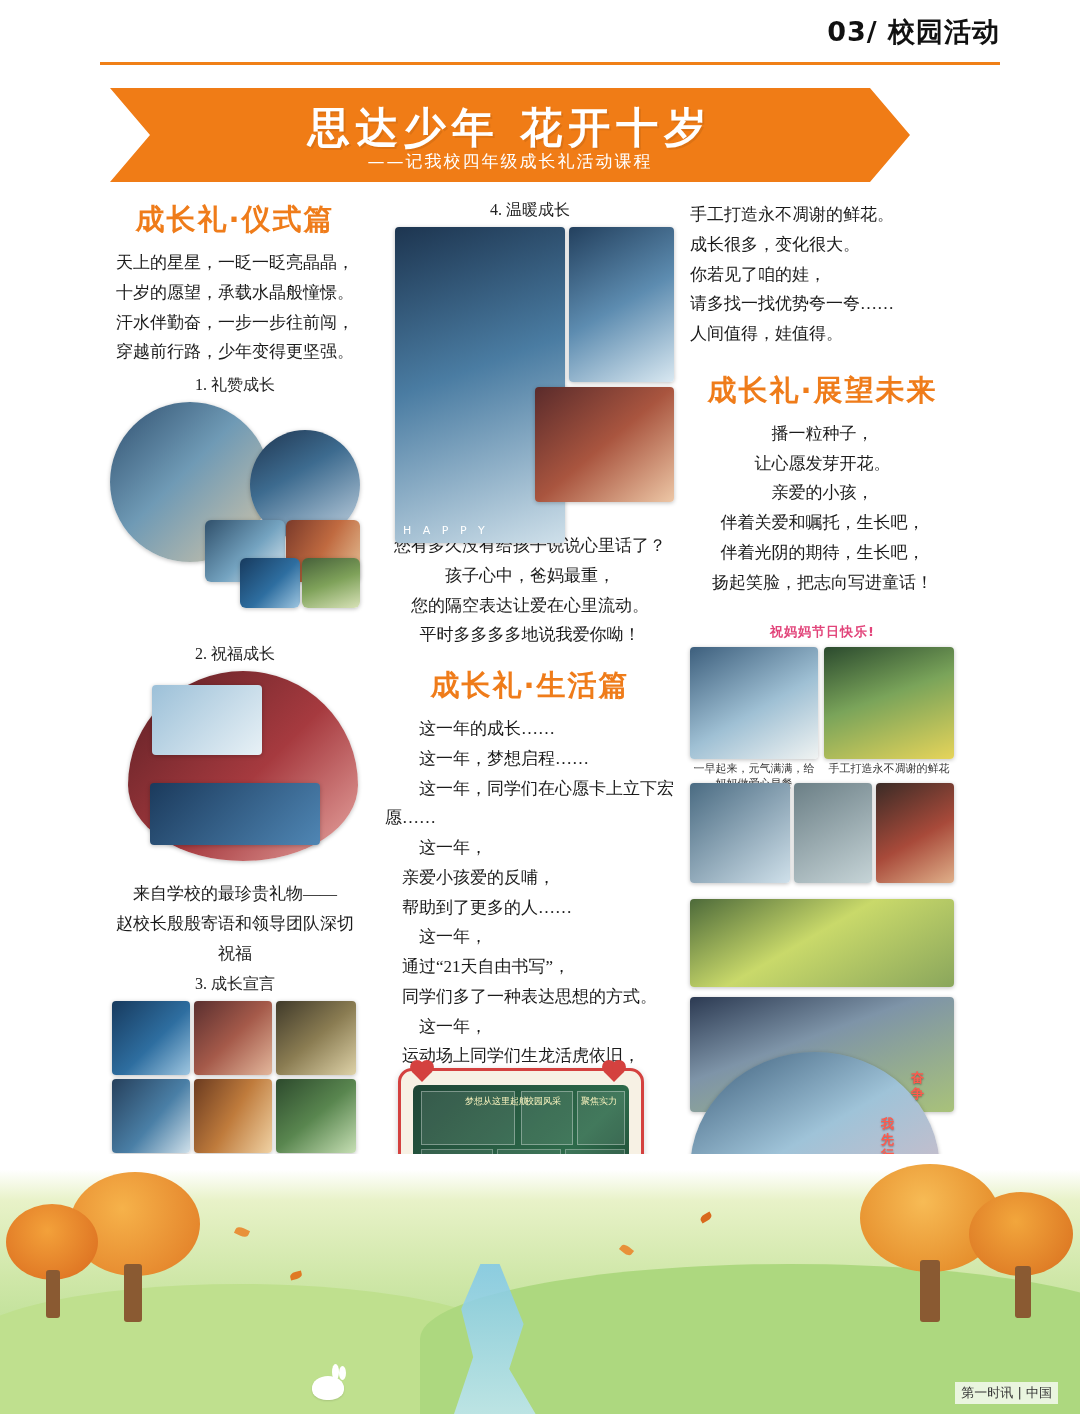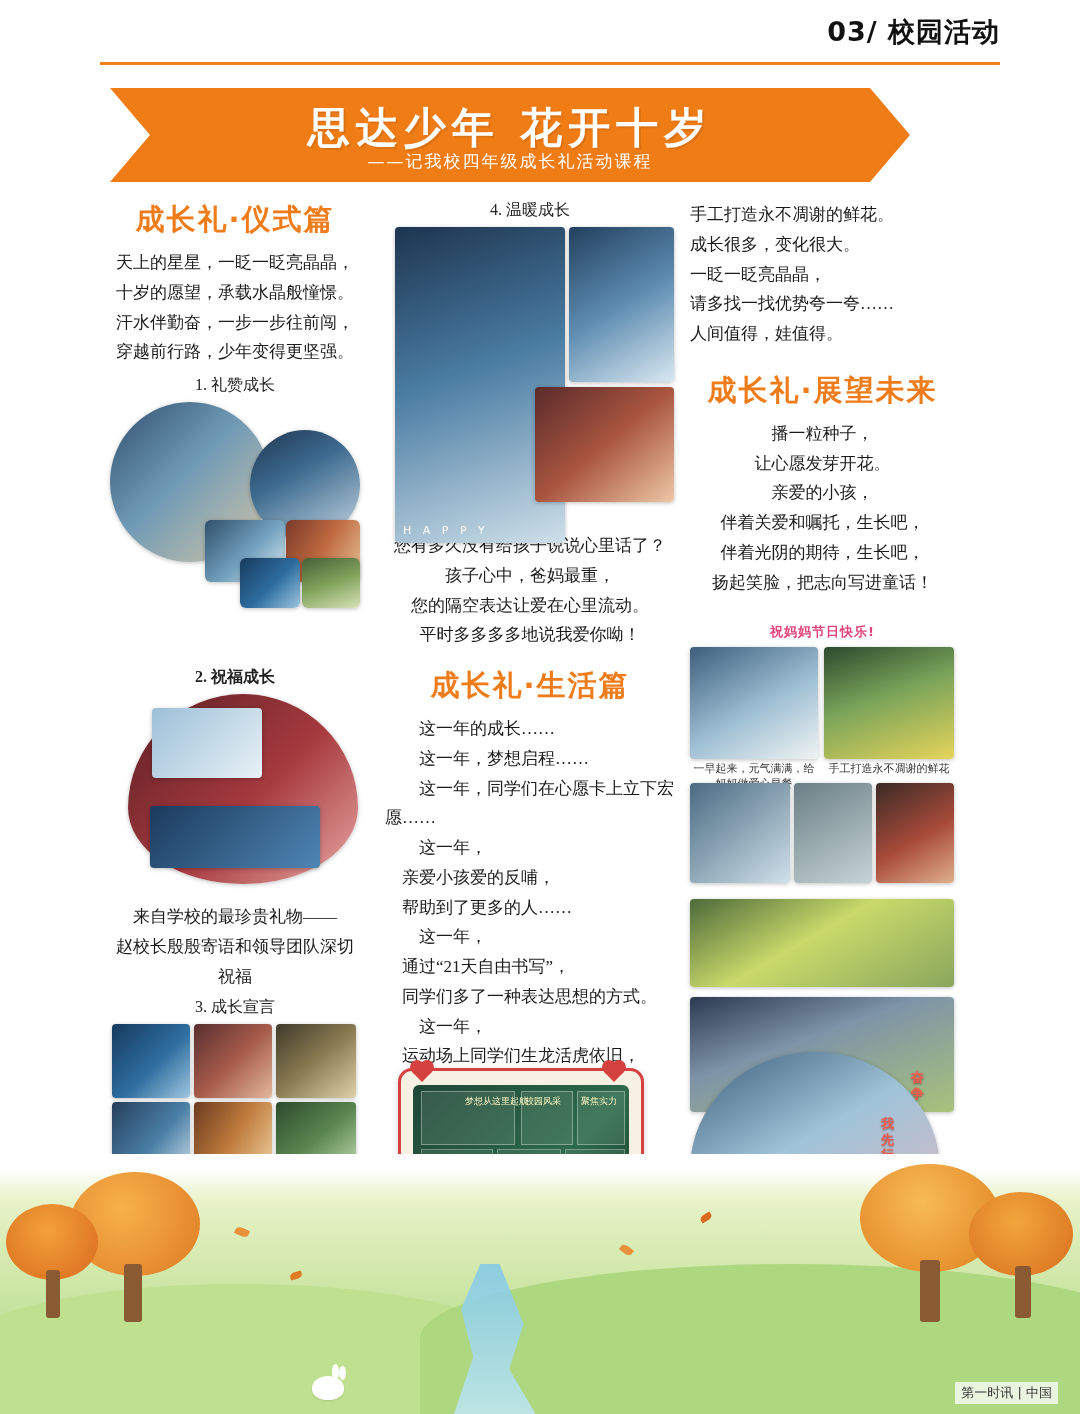--- a/index.html
+++ b/index.html
@@ -162,21 +162,21 @@
 
   <div class="collage" style="height:230px;margin-top:6px;">
     <div class="ph round p1 shadow" style="left:0;top:0;width:160px;height:160px;"></div>
     <div class="ph round p2 shadow" style="left:140px;top:28px;width:110px;height:110px;"></div>
     <div class="ph p9 shadow" style="left:95px;top:118px;width:80px;height:62px;border-radius:6px;"></div>
     <div class="ph p3 shadow" style="left:176px;top:118px;width:74px;height:62px;border-radius:6px;"></div>
     <div class="ph p4 shadow" style="left:130px;top:156px;width:60px;height:50px;border-radius:6px;"></div>
     <div class="ph p5 shadow" style="left:192px;top:156px;width:58px;height:50px;border-radius:6px;"></div>
   </div>
 
-  <div class="small-cap" style="margin-top:35px;font-weight:bold;">2. 祝福成长</div>
+  <div class="small-cap" style="margin-top:12px;">2. 祝福成长</div>
 
   <div class="collage" style="height:200px;margin-top:6px;">
     <div class="ph rad-blob p12 shadow" style="left:18px;top:0;width:230px;height:190px;"></div>
     <div class="ph shadow" style="left:42px;top:14px;width:110px;height:70px;border-radius:4px;background:linear-gradient(135deg,#9cc0d8,#e8f1f6);"></div>
     <div class="ph shadow" style="left:40px;top:112px;width:170px;height:62px;border-radius:4px;background:linear-gradient(135deg,#1b3a5c,#4f86b4);"></div>
   </div>
 
   <div class="body-txt center" style="margin-top:8px;">
     <div>来自学校的最珍贵礼物——</div>
     <div>赵校长殷殷寄语和领导团队深切祝福</div>
@@ -255,21 +255,21 @@
     <div style="position:absolute;left:150px;top:68px;font-size:9px;color:#fdf6c0;font-family:'DejaVu Sans',sans-serif;">十岁成长礼</div>
     <div style="position:absolute;left:12px;top:122px;font-size:14px;color:#ffe9a8;font-family:'DejaVu Sans',sans-serif;">2022</div>
   </div>
 </div>
 
 <div class="col" id="col-right">
 
   <div class="body-txt">
     <div>手工打造永不凋谢的鲜花。</div>
     <div>成长很多，变化很大。</div>
-    <div>一眨一眨亮晶晶，</div>
+    <div>你若见了咱的娃，</div>
     <div>请多找一找优势夸一夸……</div>
     <div>人间值得，娃值得。</div>
   </div>
 
   <div class="sec-title center" style="margin-top:22px;">成长礼·展望未来</div>
 
   <div class="body-txt center" style="margin-top:8px;">
     <div>播一粒种子，</div>
     <div>让心愿发芽开花。</div>
     <div>亲爱的小孩，</div>

